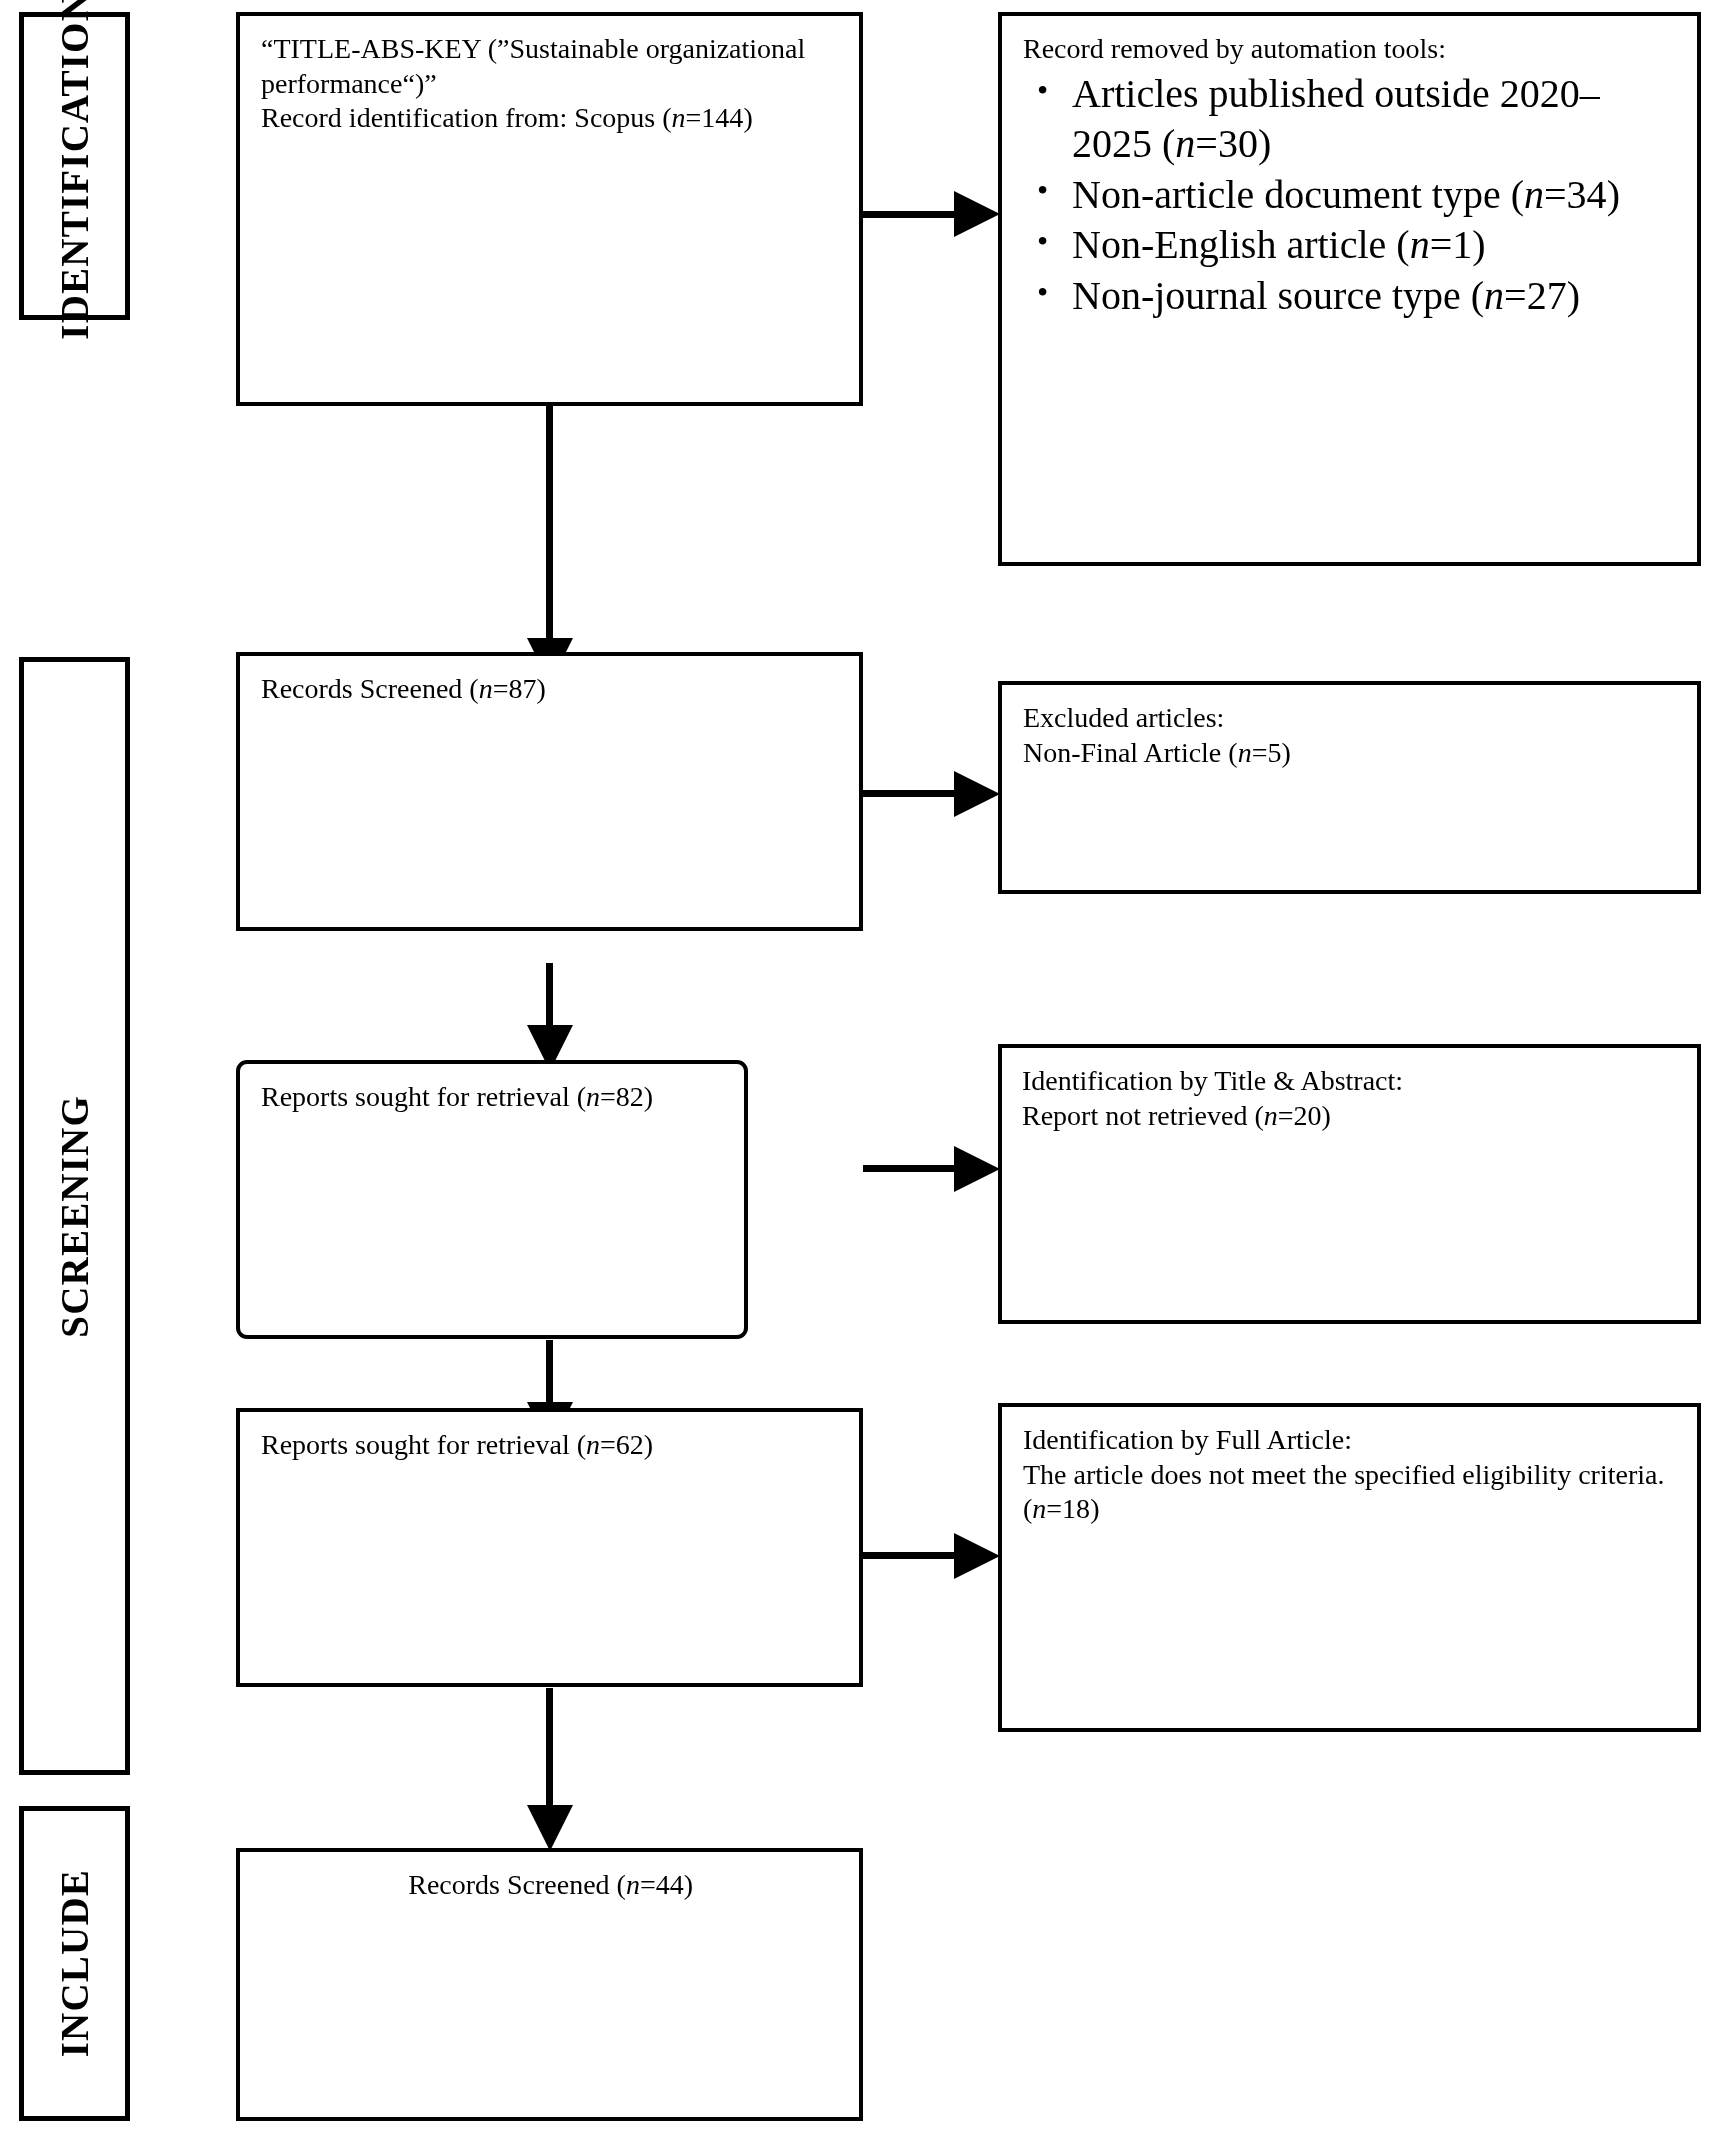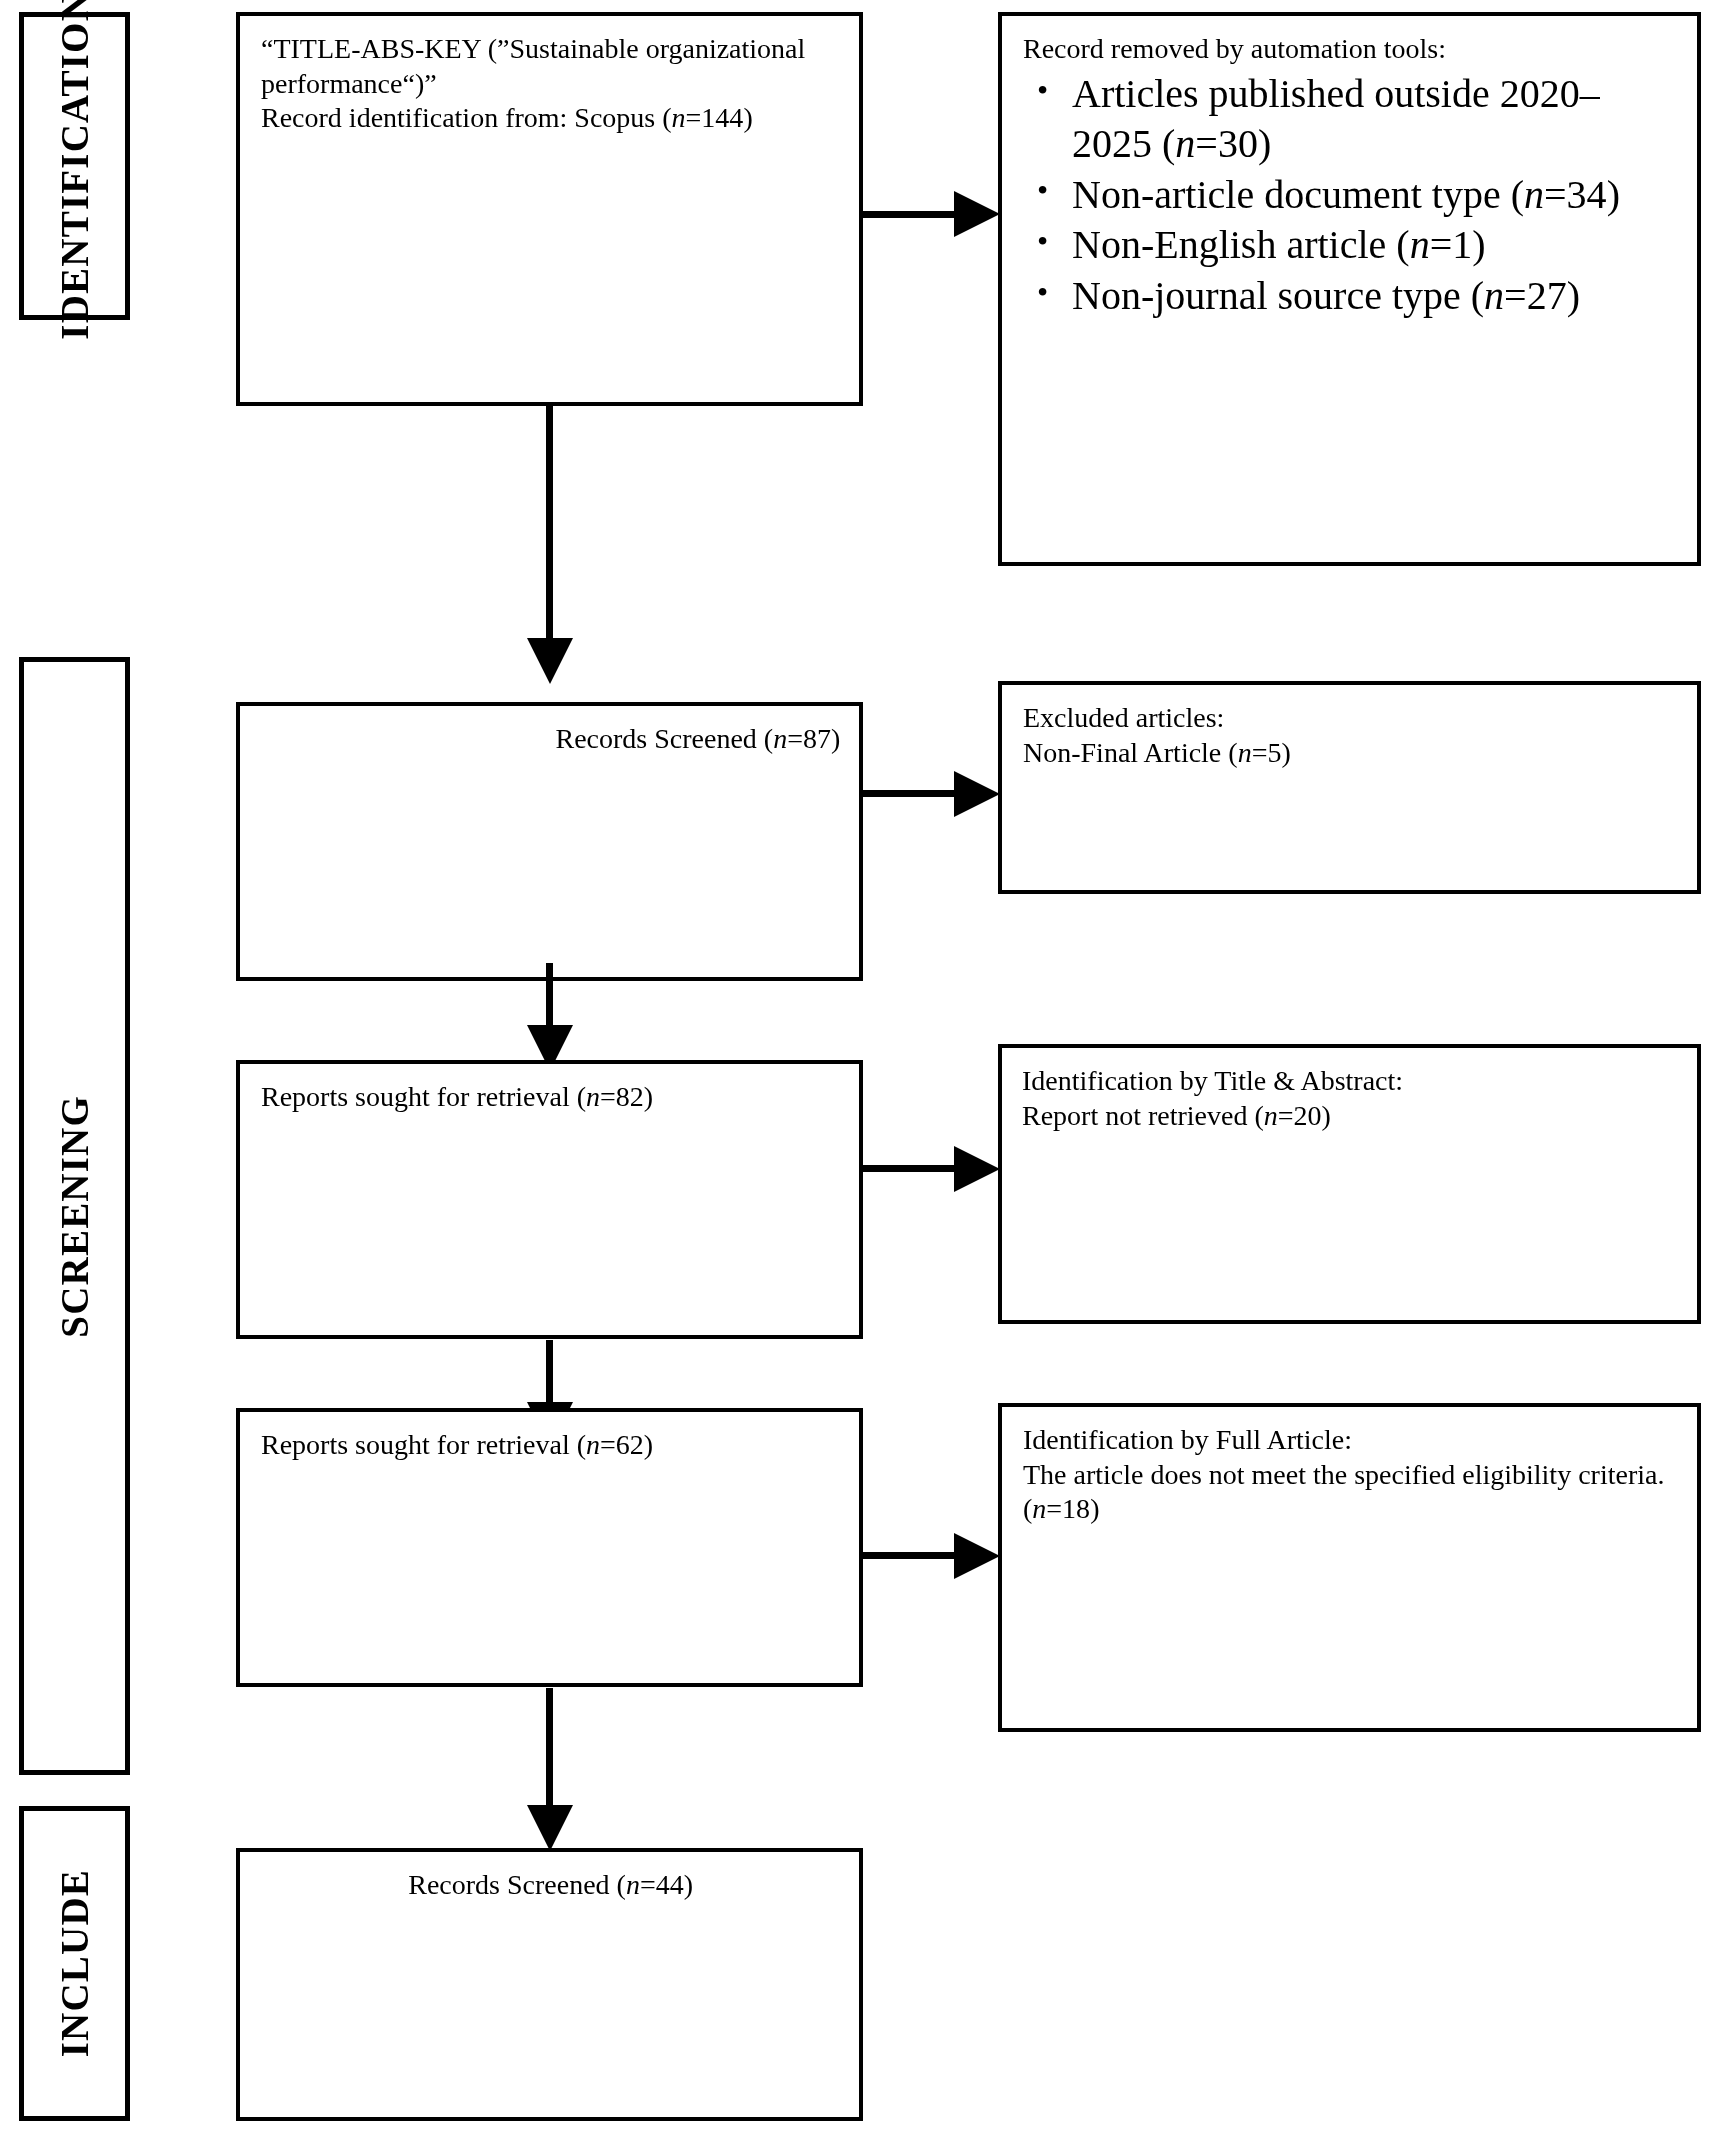--- a/index.html
+++ b/index.html
@@ -133,36 +133,36 @@
       <li><span>Non-journal source type (</span><span class="it">n</span><span>=27</span><span>)</span></li>
     </ul>
   </div>
 
   <div class="h-line" style="left:863px; top:211px; width:95px;"></div>
   <div class="arrow-right" style="left:954px; top:191px;"></div>
 
   <div class="v-line" style="left:546px; top:404px; height:240px;"></div>
   <div class="arrow-down" style="left:527px; top:638px;"></div>
 
-  <div class="node" style="left:236px; top:702px; width:627px; height:279px;text-align:right;">
+  <div class="node" style="left:236px; top:652px; width:627px; height:279px;">
     <p><span>Records Screened (</span><span class="it">n</span><span>=87</span><span>)</span></p>
   </div>
 
   <div class="node" style="left:998px; top:681px; width:703px; height:213px;">
     <p>Excluded articles:</p>
     <p class="gap"><span>Non-Final Article (</span><span class="it">n</span><span>=5</span><span>)</span></p>
   </div>
 
   <div class="h-line" style="left:863px; top:790px; width:95px;"></div>
   <div class="arrow-right" style="left:954px; top:771px;"></div>
 
   <div class="v-line" style="left:546px; top:963px; height:69px;"></div>
   <div class="arrow-down" style="left:527px; top:1025px;"></div>
 
-  <div class="node" style="left:236px; top:1060px; width:627px; height:279px;">
+  <div class="node" style="left:236px; top:1060px; width:512px; height:279px;border-radius:11px;">
     <p><span>Reports sought for retrieval (</span><span class="it">n</span><span>=82</span><span>)</span></p>
   </div>
 
   <div class="node" style="left:998px; top:1044px; width:703px; height:280px;padding-left:20px;">
     <p>Identification by Title &amp; Abstract:</p>
     <p class="gap"><span>Report not retrieved (</span><span class="it">n</span><span>=20</span><span>)</span></p>
   </div>
 
   <div class="h-line" style="left:863px; top:1165px; width:95px;"></div>
   <div class="arrow-right" style="left:954px; top:1146px;"></div>

